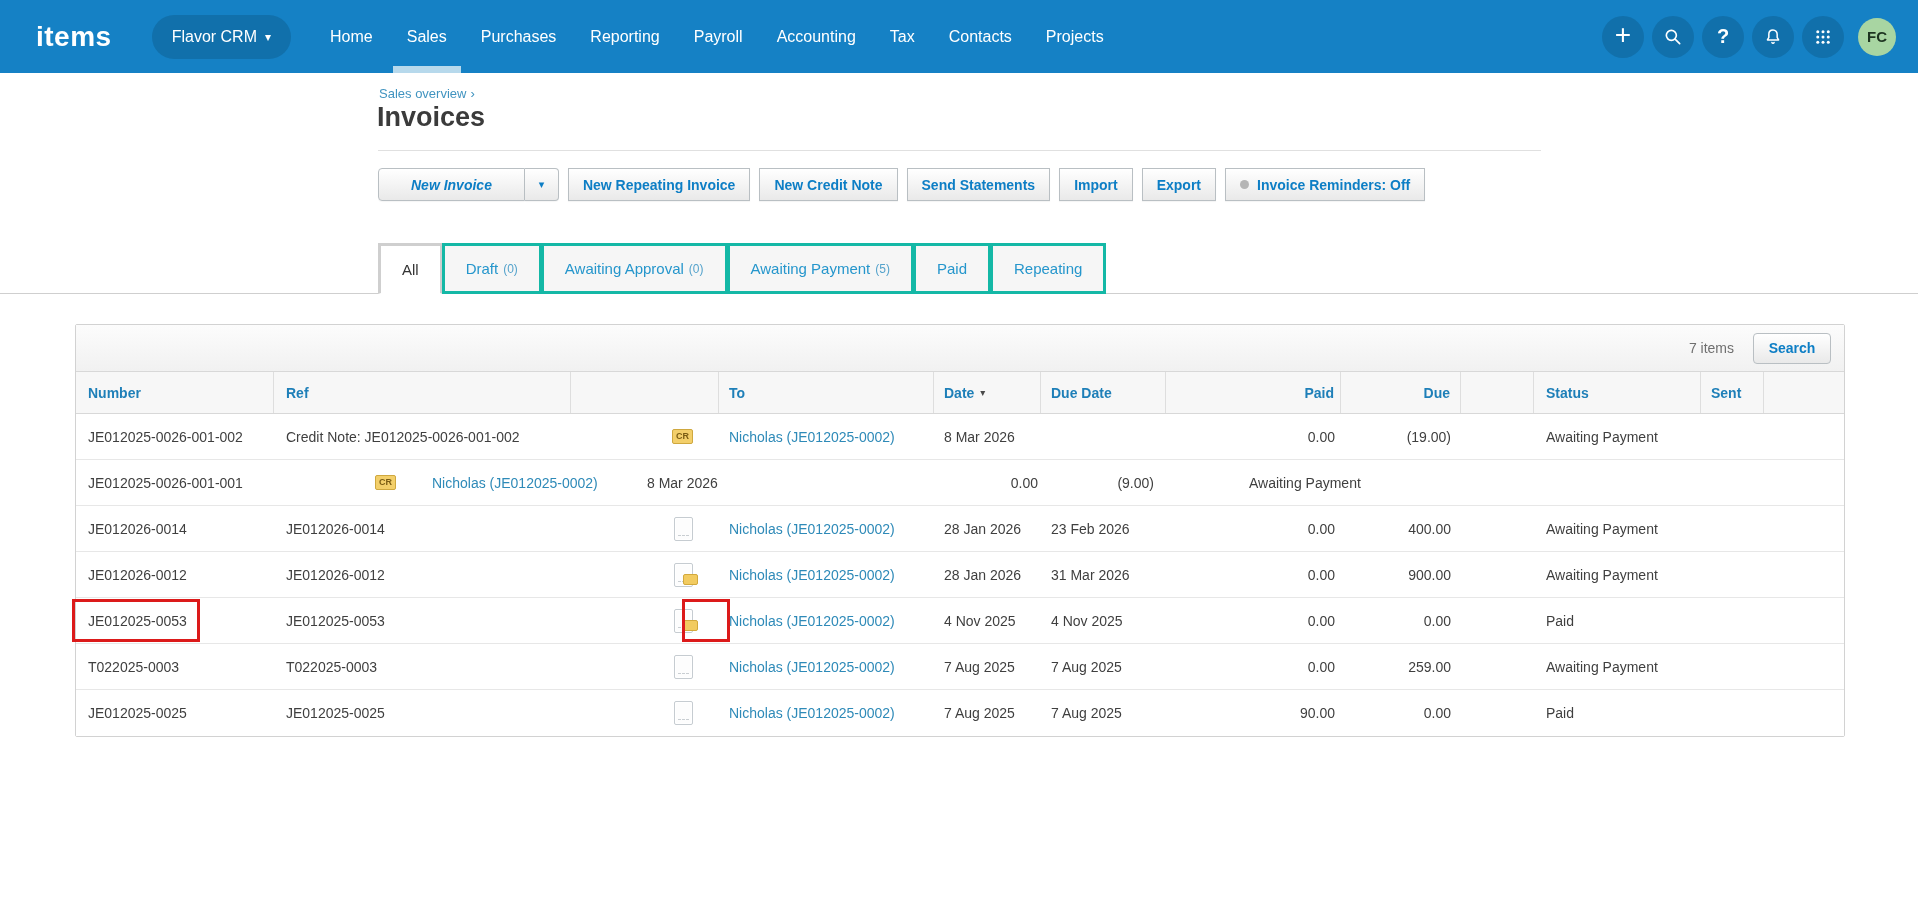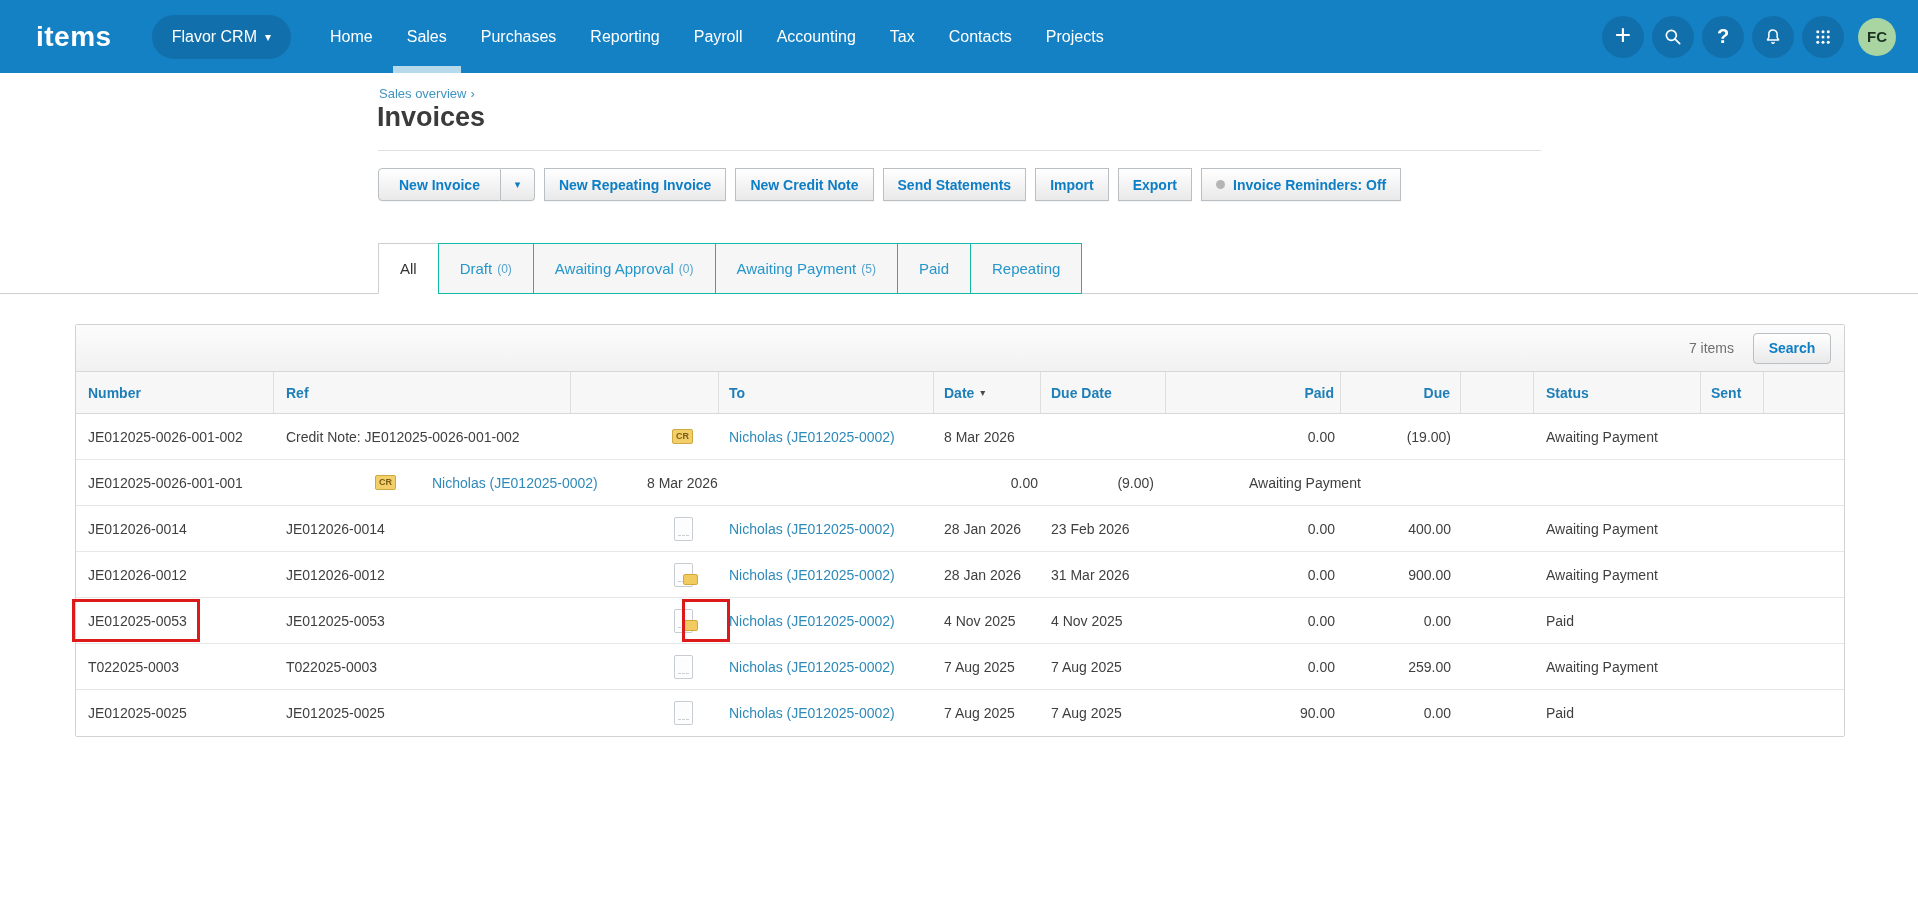--- a/index.html
+++ b/index.html
@@ -42,30 +42,30 @@
   .head-rule { position:absolute; left:378px; top:150px; width:1163px; height:1px;
     background:#e0e0e0; }
 
   
   .toolbar { position:absolute; left:378px; top:168px; display:flex; gap:9px; }
   .btn { height:33px; background:linear-gradient(#ffffff,#e9e9e9);
     border:1px solid #b9bfc3; border-radius:0; color:#0d7ec5; font-weight:bold;
     font-size:14px; padding:0 14px; cursor:pointer; font-family:inherit;
     display:flex; align-items:center; gap:8px; box-shadow:0 1px 1px rgba(0,0,0,.04); }
   .split { display:flex; }
-  .split .btn.main { border-radius:4px 0 0 4px; padding:0 20px; }
+  .split .btn.main { border-radius:4px 0 0 4px; padding:0 32px;font-style:italic; }
   .split .btn.arrow { border-radius:0 4px 4px 0; border-left:none; width:34px;
     padding:0; justify-content:center; font-size:11px; }
   .dot { width:9px; height:9px; border-radius:50%; background:#b5b5b5; display:inline-block; }
 
   
   .tabs-line { position:absolute; left:0; top:293px; width:100%; height:1px; background:#cfcfcf; }
   .tabs { position:absolute; left:378px; top:243px; height:51px; display:flex; z-index:2; }
   .tab { height:51px; padding:0 21px; display:flex; align-items:center; gap:5px;
-    background:#f6f6f6; border:1px solid #14b8a6; margin-left:-1px; cursor:pointer;
+    background:#f6f6f6; border:3px solid #14b8a6; margin-left:-1px; cursor:pointer;
     font-size:15px; color:#2596cc; font-family:inherit; }
   .tab:first-child { margin-left:0; }
   .tab .count { font-size:12px; color:#55a3cc; }
   .tab.active { background:#fff; border-color:#cfcfcf; border-bottom:1px solid #fff;
     color:#333; }
 
   
   .panel { position:absolute; left:75px; top:324px; width:1770px;
     border:1px solid #d2d2d2; background:#fff; border-radius:2px; }
   .items-bar { height:47px; background:linear-gradient(#fcfcfc,#f1f1f1);

